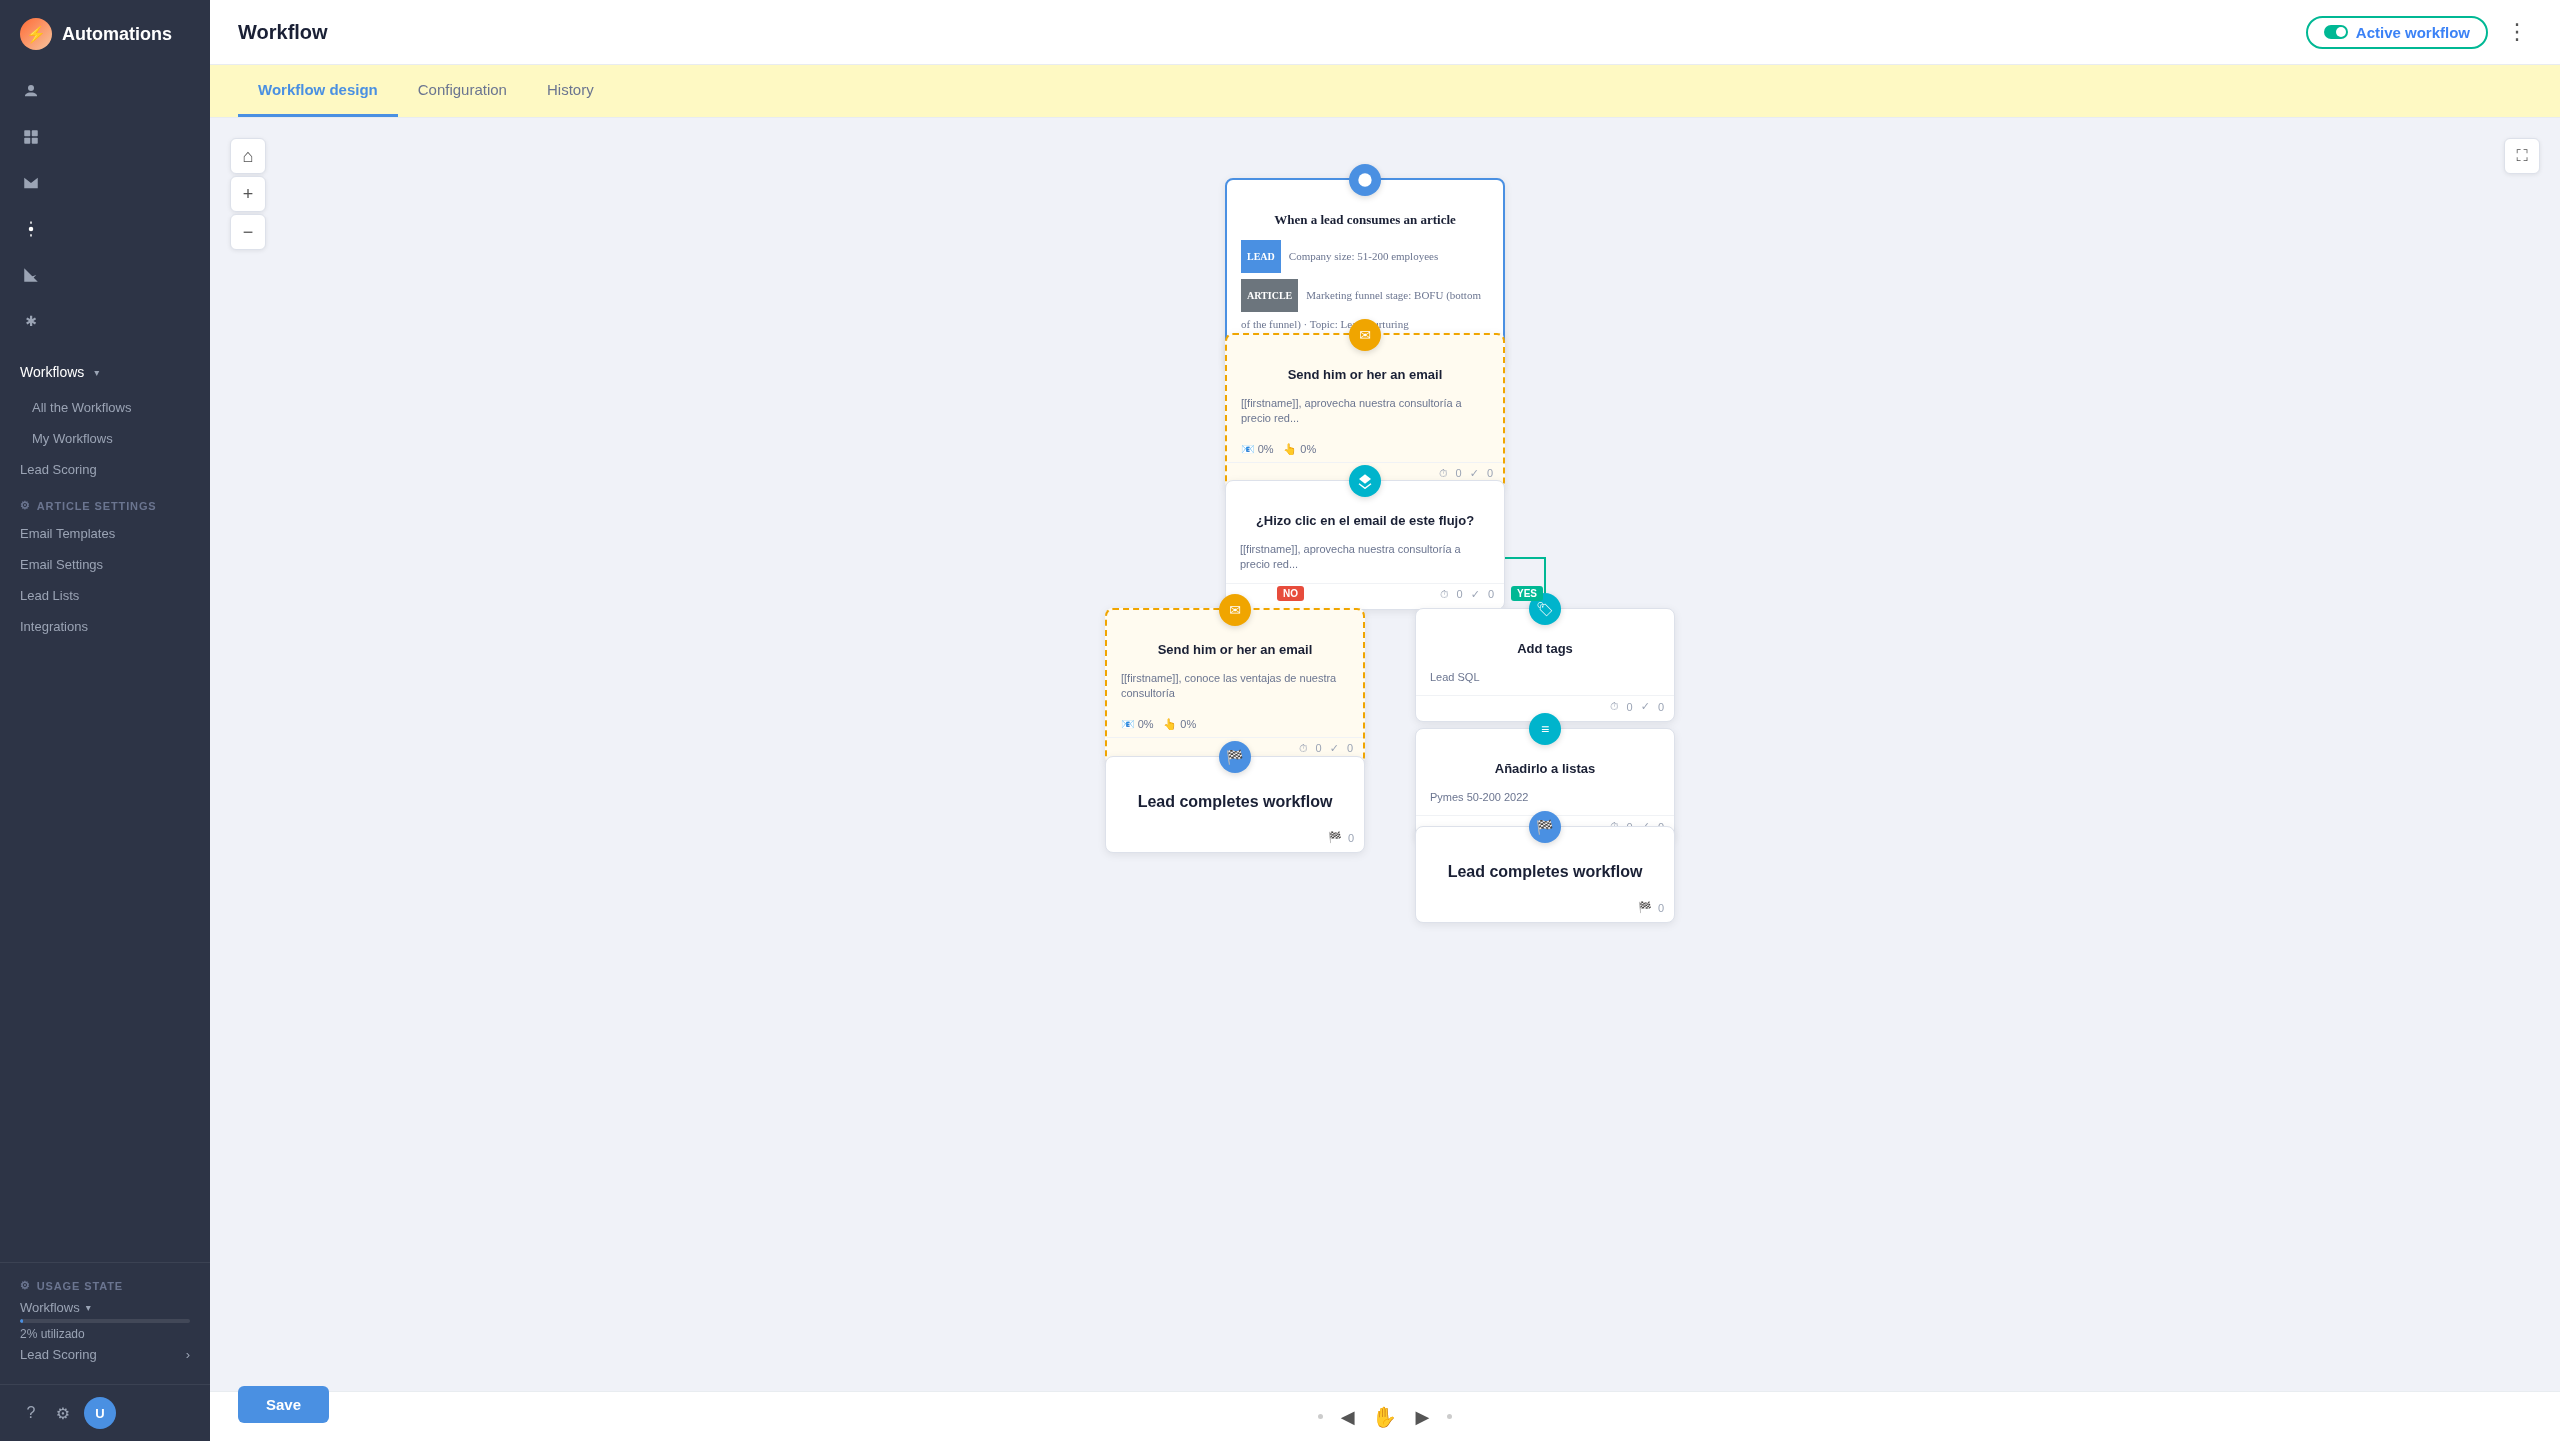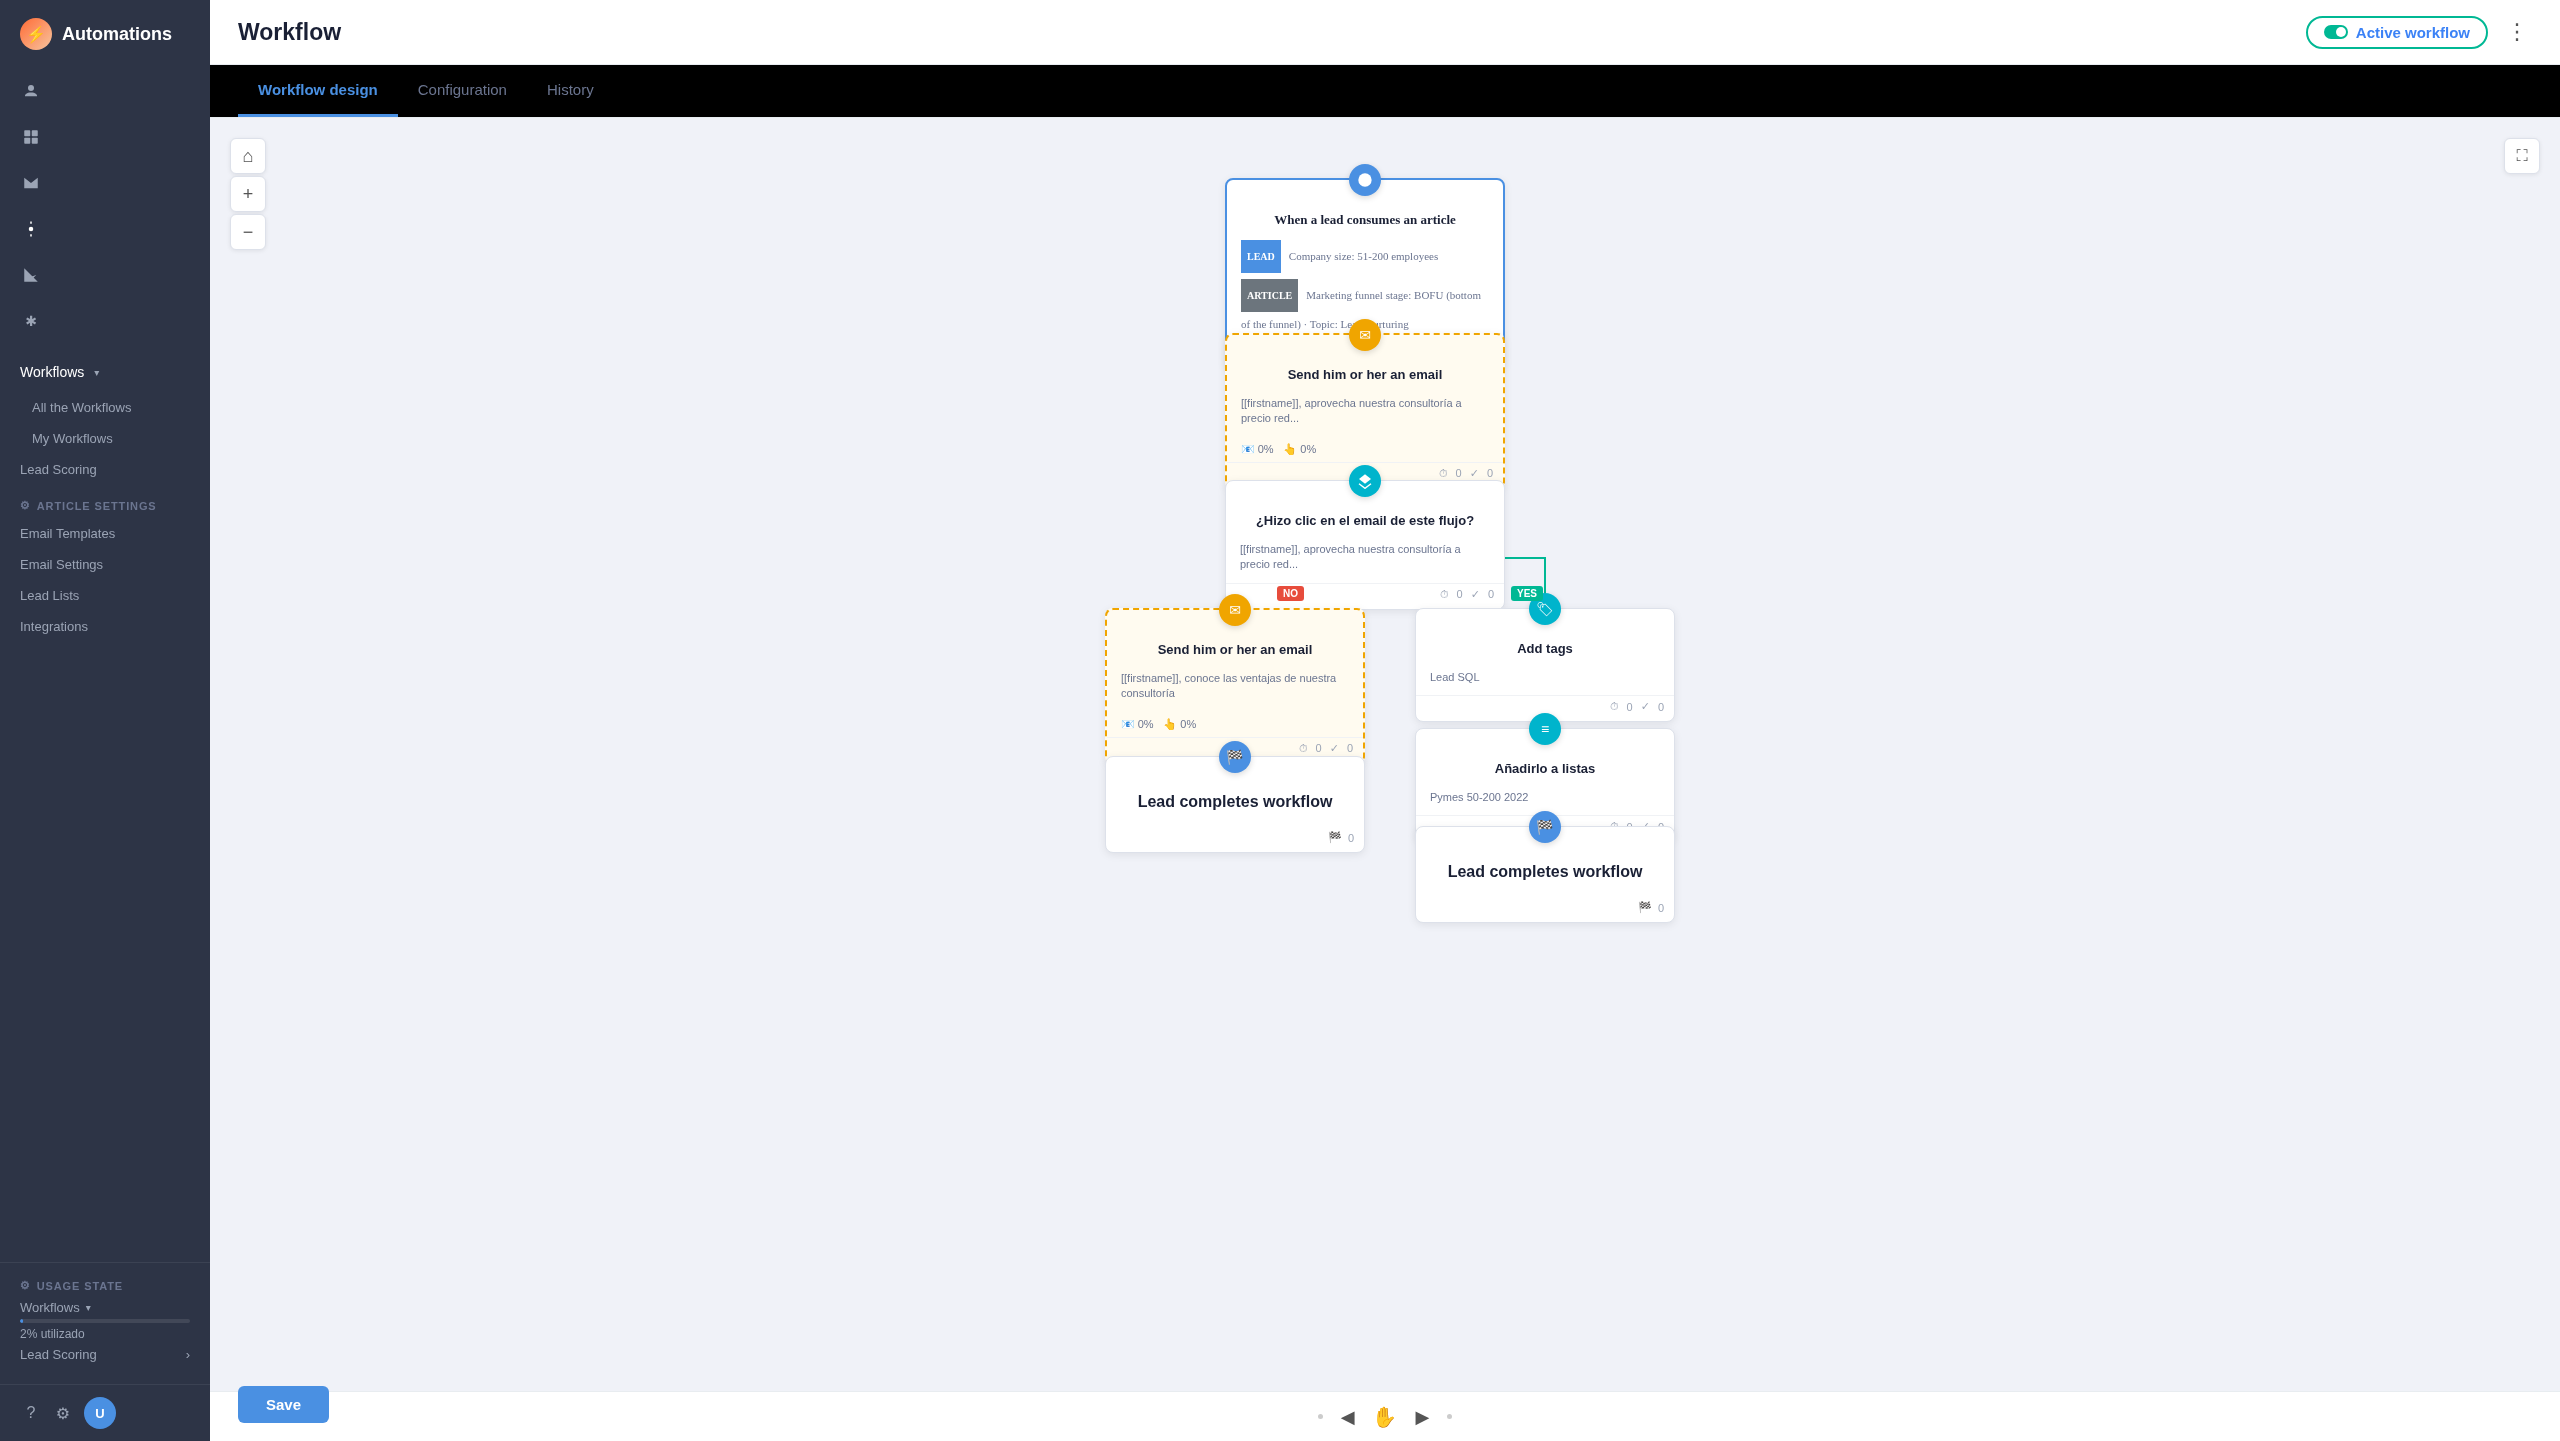--- a/index.html
+++ b/index.html
@@ -66,21 +66,21 @@
     .header {
       background: #fff;
       border-bottom: 1px solid #e8ecf0;
       padding: 0 28px;
       display: flex;
       align-items: center;
       justify-content: space-between;
       height: 65px;
       flex-shrink: 0;
     }
-    .header-title { font-size: 23px; font-weight: 700; color: #1a2035; text-align: center; }
+    .header-title { font-size: 20px; font-weight: 700; color: #1a2035; text-align: center; }
     .header-right { display: flex; align-items: center; gap: 14px; }
     .active-workflow-badge {
       display: flex; align-items: center; gap: 8px;
       border: 2px solid #00b894;
       border-radius: 24px;
       padding: 6px 16px;
       font-size: 15px;
       font-weight: 600;
       color: #3b82f6;
       cursor: pointer;
@@ -97,21 +97,21 @@
       position: absolute;
       width: 10px; height: 10px;
       background: #fff;
       border-radius: 50%;
       top: 2px; right: 2px;
     }
     .dots-menu { font-size: 22px; color: #555; cursor: pointer; padding: 4px; }
 
     
     .tabs {
-      background: #000000;
+      background: #fef9c3;
       border-bottom: 1px solid #e8ecf0;
       padding: 0 28px;
       display: flex;
       gap: 0;
     }
     .tab {
       padding: 16px 20px;
       font-size: 15px;
       color: #6b7590;
       cursor: pointer;

